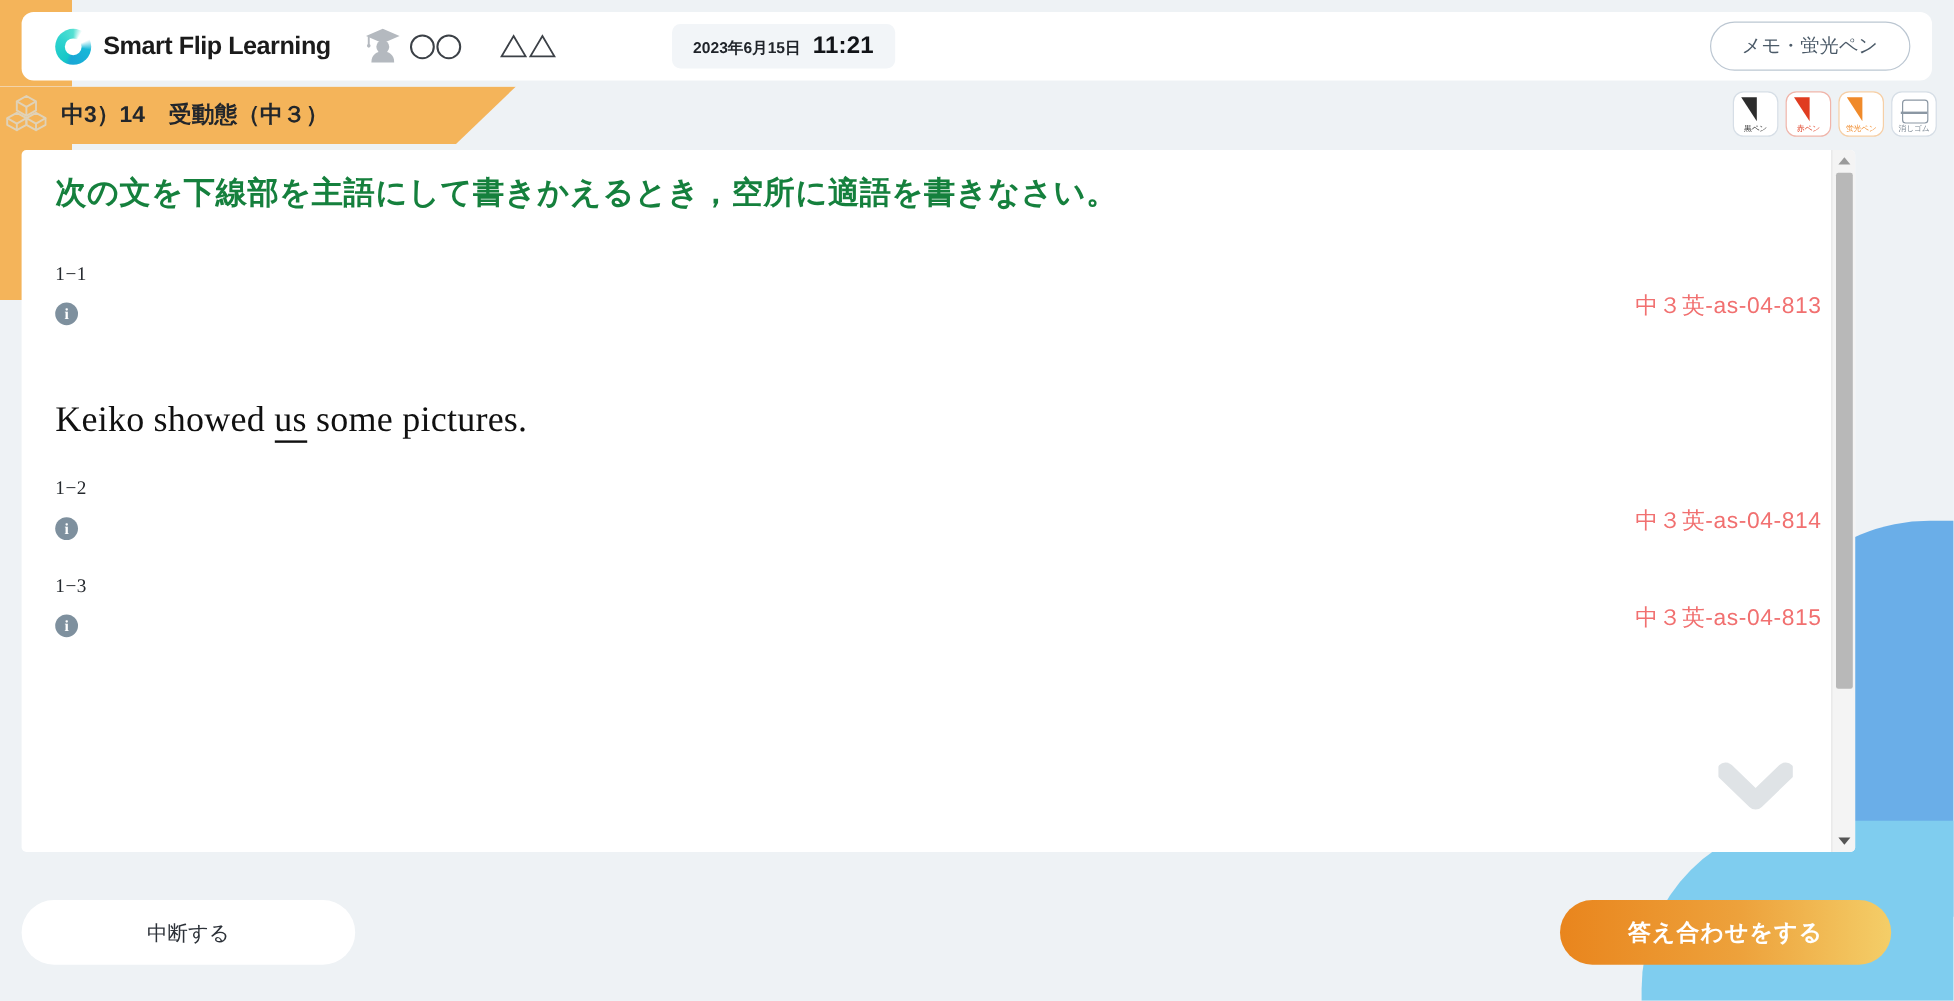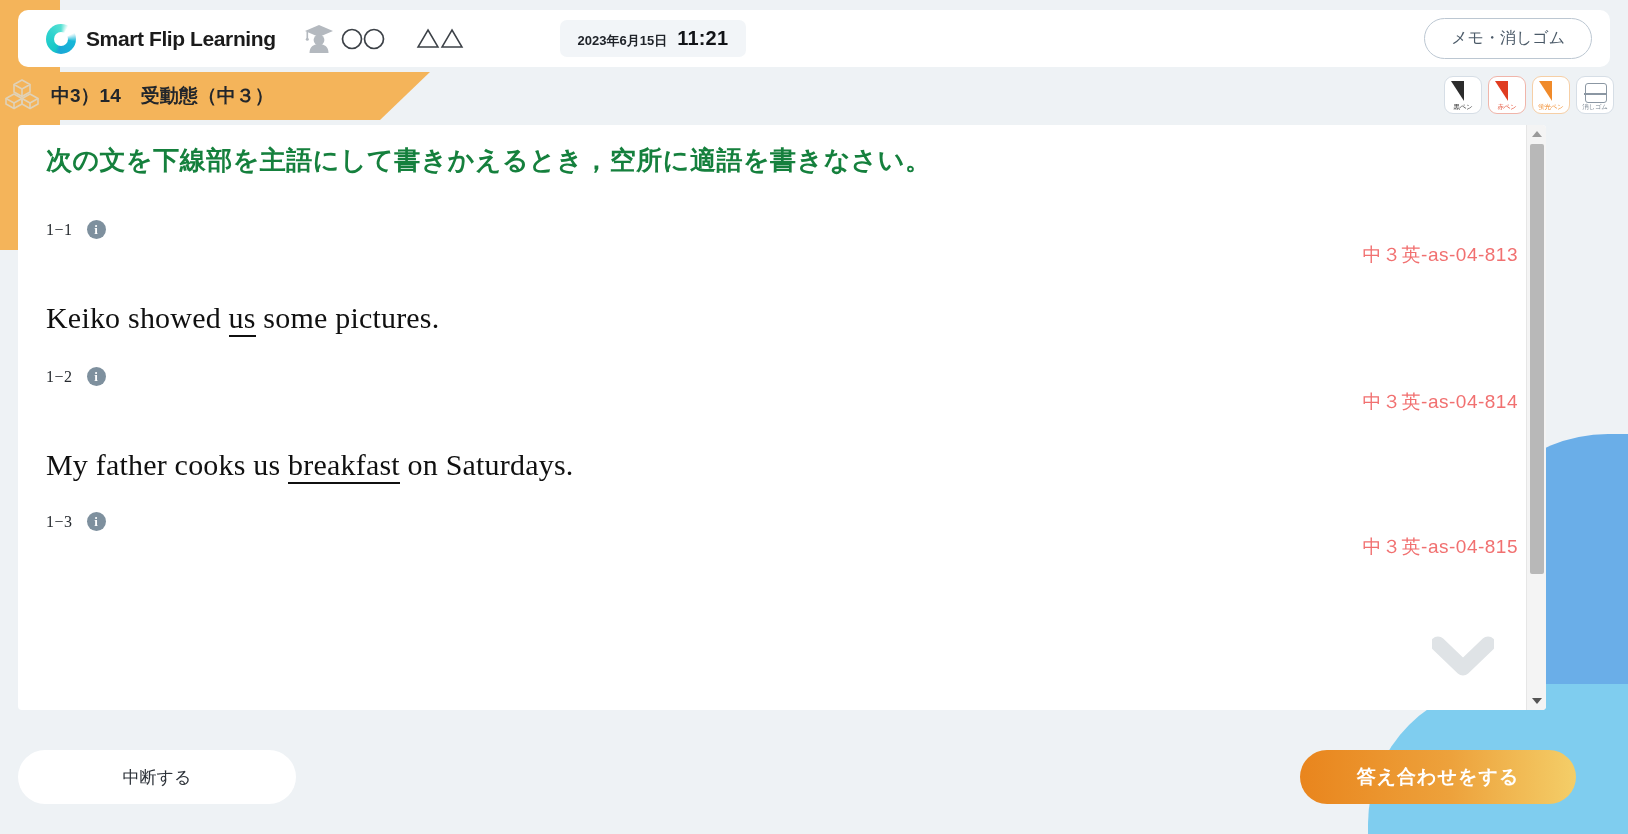--- a/index.html
+++ b/index.html
@@ -231,22 +231,23 @@
     font-weight: 700;
     color: #15803d;
     letter-spacing: 0.5px;
     white-space: nowrap;
   }
 
   .q-block { position: relative; }
 
   .q-meta {
     display: flex;
-    align-items: flex-end;
+    align-items: flex-start;
     gap: 14px;
+    flex-direction: column;
   }
   .q-num {
     font-family: "Liberation Serif", "DejaVu Serif", serif;
     font-size: 16px;
     color: #25292e;
     letter-spacing: 0.5px;
   }
   .info-badge {
     width: 19px; height: 19px;
     border-radius: 50%;
@@ -405,21 +406,21 @@
         <path d="M12 3 L22 20 L2 20 Z" fill="none" stroke="#3c4147" stroke-width="1.5"></path>
         <path d="M36 3 L46 20 L26 20 Z" fill="none" stroke="#3c4147" stroke-width="1.5"></path>
       </svg>
     </span>
 
     <div class="datetime-chip">
       <span class="dt-date">2023年6月15日</span>
       <span class="dt-time">11:21</span>
     </div>
 
-    <button class="memo-btn">メモ・消しゴム</button>
+    <button class="memo-btn">メモ・蛍光ペン</button>
   </div>
 
   <div class="subbar">
     <div class="subbar-orange"></div>
 
     <div class="subbar-inner">
       <span>
         <svg width="34" height="32" viewBox="0 0 34 32">
           <g fill="none" stroke="#e0d2b8" stroke-width="1.6" stroke-linejoin="round">
             <path d="M17 2 L25 6.5 L17 11 L9 6.5 Z"></path>
@@ -477,23 +478,20 @@
 
       </div>
 
       <div class="q-block" style="margin-top:32px;">
         <div class="q-meta">
           <span class="q-num">1−2</span>
           <span class="info-badge">i</span>
         </div>
         <div class="q-code" style="top:22px;">中３英-as-04-814</div>
 
-        <div class="q-sentence" style="margin-top:62px;">
-          <span>My father cooks us </span><span class="u-line">breakfast</span><span> on Saturdays.</span>
-        </div>
 
       </div>
 
       <div class="q-block" style="margin-top:30px;">
         <div class="q-meta">
           <span class="q-num">1−3</span>
           <span class="info-badge">i</span>
         </div>
         <div class="q-code" style="top:22px;">中３英-as-04-815</div>
       </div>

